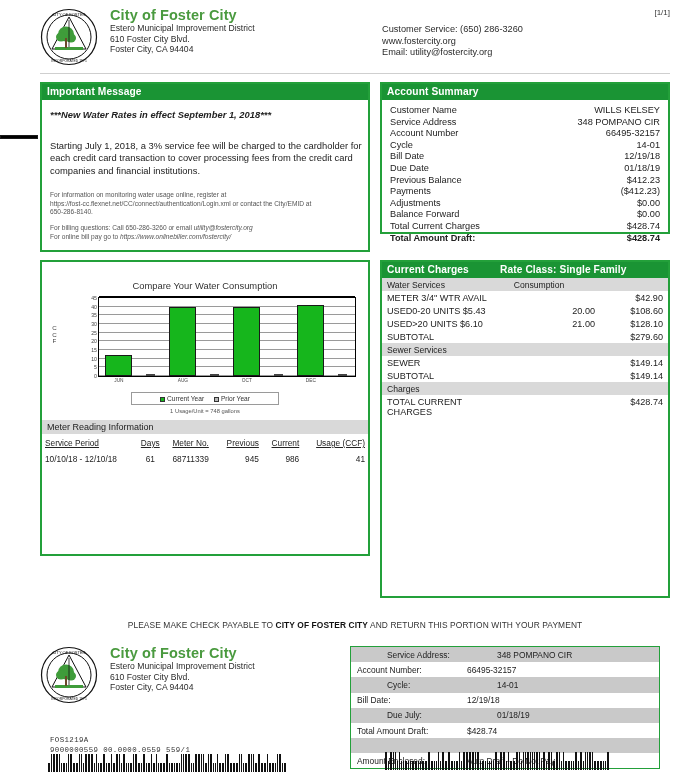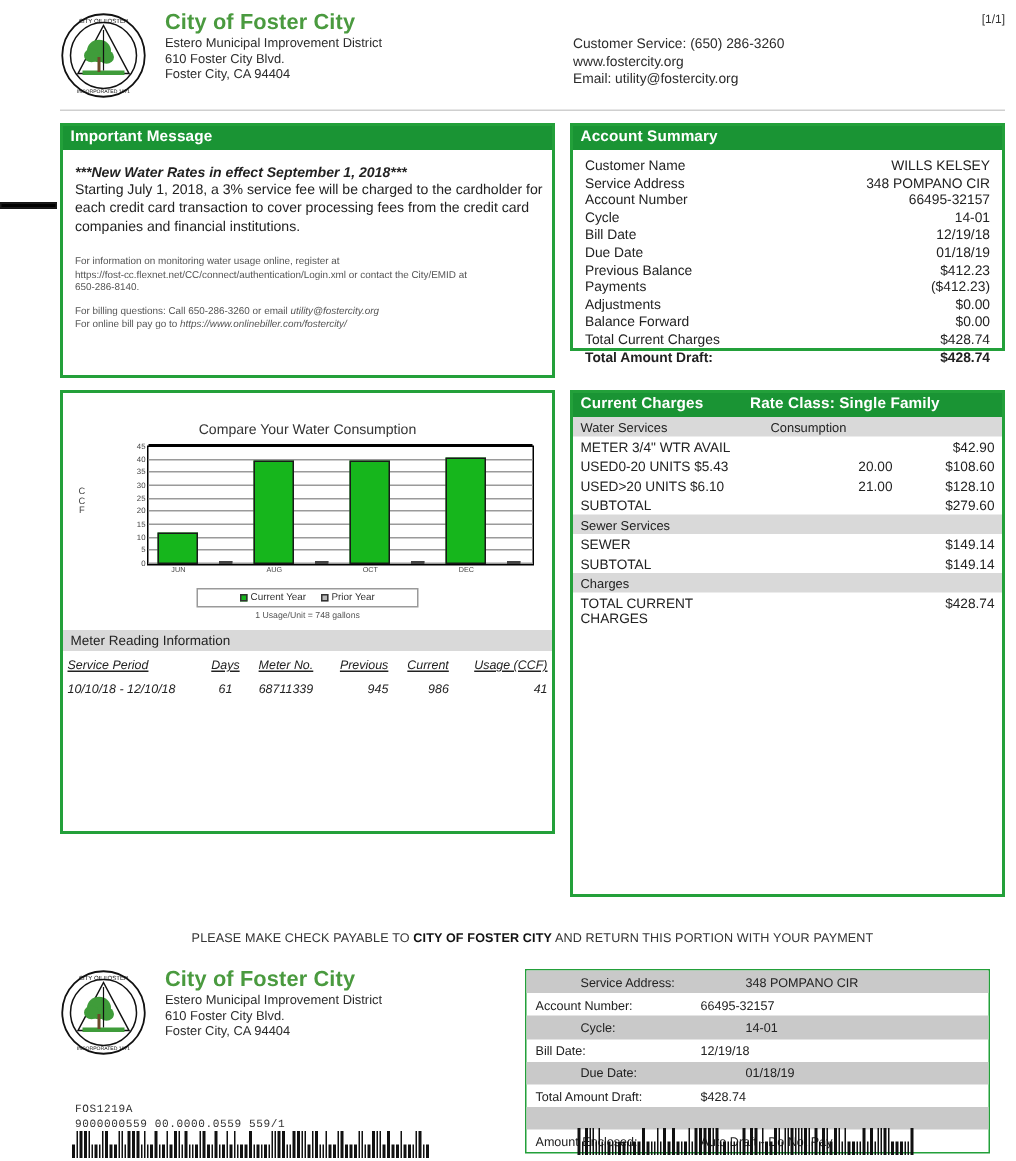--- a/index.html
+++ b/index.html
@@ -43,21 +43,21 @@
   .panel-hd {
     background:#1a9434; color:#fff; font-size:10.2px; font-weight:bold;
     padding:2px 5px 3px 5px; letter-spacing:.1px;
   }
   .panel-hd.two { display:flex; }
   .panel-hd.two .hd-a { width:113px; }
   .panel-bd { padding:5px 6px 6px 6px; }
 
   
   .msg-em { font-size:9.4px; font-style:italic; font-weight:bold; color:#222; margin:4px 0 0 2px; }
-  .msg-body { font-size:9.4px; line-height:12.4px; color:#222; margin:0 0 0 2px; }
+  .msg-body { font-size:9.4px; line-height:12.4px; color:#222; margin:20px 0 0 2px; }
   .msg-fine { font-size:6.6px; line-height:8.6px; color:#555; margin:14px 0 0 2px; }
   .msg-fine .gap { display:block; height:7px; }
   .msg-fine i { font-style:italic; }
 
   
   .kv { display:flex; justify-content:space-between; font-size:9.2px; line-height:11.6px; color:#222; padding:0 2px; }
   .kv.bold { font-weight:bold; }
 
   
   .chart-wrap { padding:4px 4px 0 4px; }
@@ -79,21 +79,21 @@
     font-size:6.6px; color:#333; text-align:center; padding:2px 0 2px 0;
   }
   .legend .sw { display:inline-block; width:5px; height:5px; vertical-align:-1px; margin-right:2px; }
   .legend .sw.cur { background:#16b61c; border:1px solid #333; }
   .legend .sw.pri { background:#b9b9b9; border:1px solid #333; }
   .legend .it { margin:0 4px; }
   .usage-note { text-align:center; font-size:5.8px; color:#555; margin-top:3px; }
 
   
   .sub-hd { background:#d9d9d9; font-size:9px; color:#222; padding:2px 5px; margin-top:6px; }
-  .meter-tbl { width:100%; border-collapse:collapse; font-size:8.3px; color:#222;font-style:italic; }
+  .meter-tbl { width:100%; border-collapse:collapse; font-size:8.3px; color:#222; }
   .meter-tbl th { font-weight:normal; text-decoration:underline; padding:4px 3px 2px 3px; }
   .meter-tbl td { padding:4px 3px; }
   .ta-c { text-align:center; } .ta-r { text-align:right; } .ta-l { text-align:left; }
   .meter-spacer { height:86px; }
 
   
   .cc-sec { background:#d9d9d9; font-size:8.6px; color:#222; padding:1.5px 5px; display:flex;gap:16px; }
   .cc-sec .a { flex:1; }
   .cc-sec .b { width:92px; text-align:center; }
   .cc-sec .c { width:62px; }
@@ -426,21 +426,21 @@
         </div>
         <div class="r alt">
           <span class="k">Cycle:</span>
           <span class="v">14-01</span>
         </div>
         <div class="r">
           <span class="k">Bill Date:</span>
           <span class="v">12/19/18</span>
         </div>
         <div class="r alt">
-          <span class="k">Due Date:</span>
+          <span class="k">Due July:</span>
           <span class="v">01/18/19</span>
         </div>
         <div class="r">
           <span class="k">Total Amount Draft:</span>
           <span class="v">$428.74</span>
         </div>
         <div class="r alt empty"></div>
         <div class="r">
           <span class="k">Amount Enclosed:</span>
           <span class="v">Auto Draft - Do Not Pay</span>

